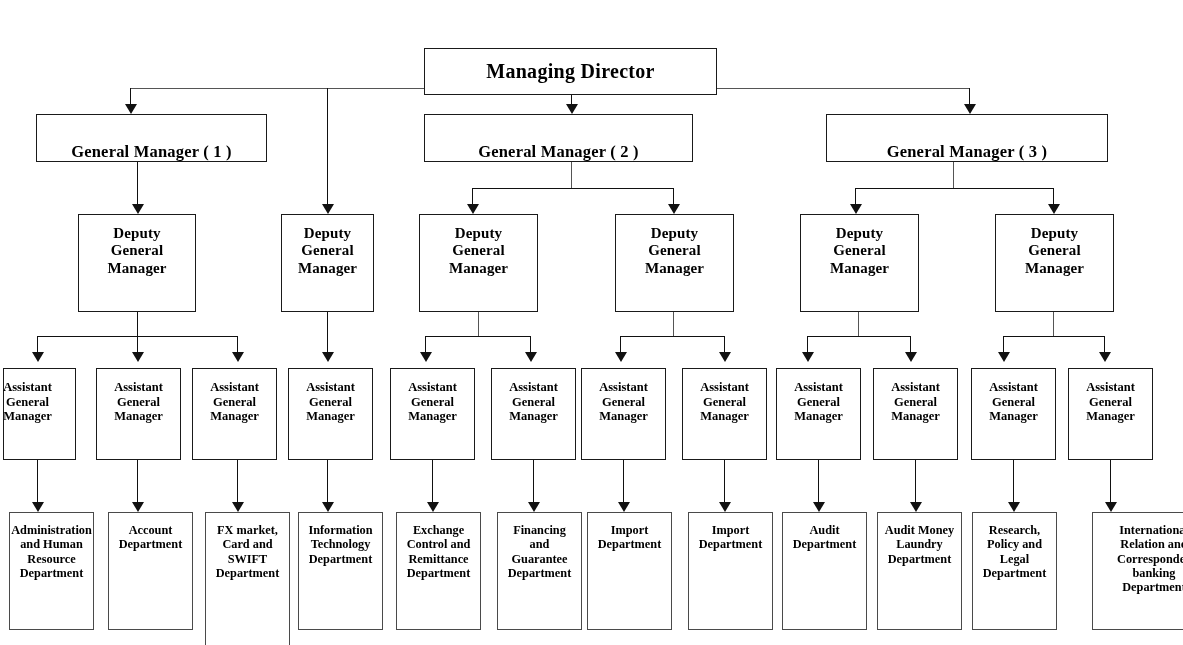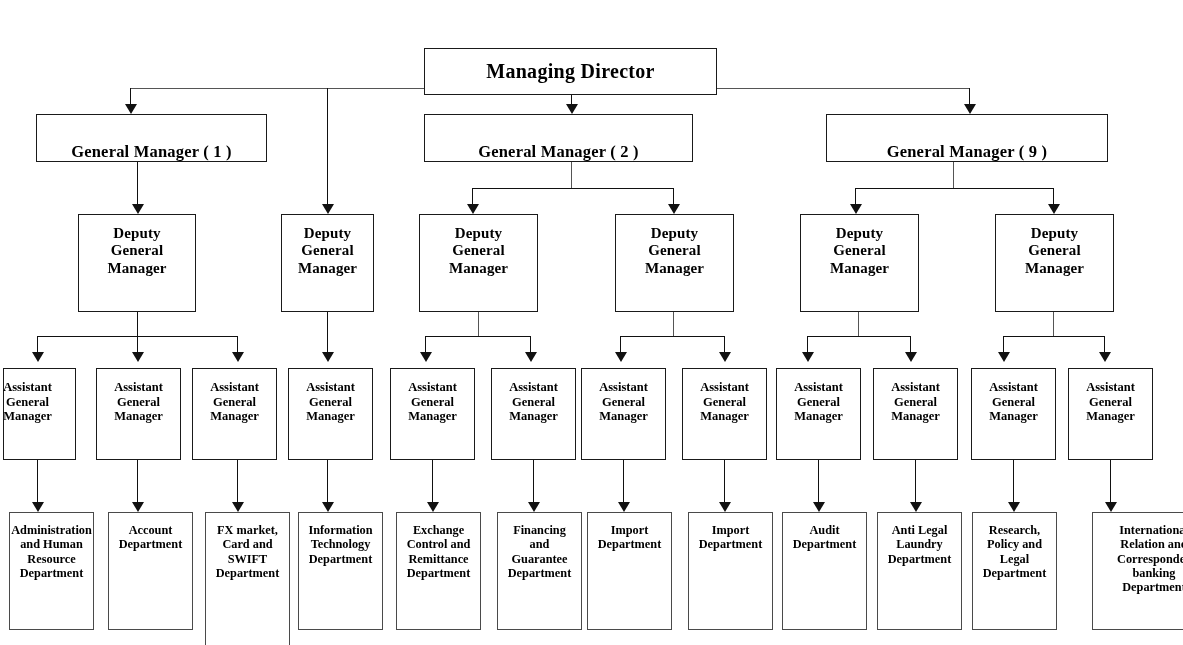--- a/index.html
+++ b/index.html
@@ -220,21 +220,21 @@
     <span class="label">Managing Director</span>
   </div>
 
   <div class="node node-gm" style="left:36px; top:114px; width:231px; height:48px;">
     <span class="label">General Manager ( 1 )</span>
   </div>
   <div class="node node-gm" style="left:424px; top:114px; width:269px; height:48px;">
     <span class="label">General Manager ( 2 )</span>
   </div>
   <div class="node node-gm" style="left:826px; top:114px; width:282px; height:48px;">
-    <span class="label">General Manager ( 9 )</span>
+    <span class="label">General Manager ( 3 )</span>
   </div>
 
   <div class="node node-dgm" style="left:78px; top:214px; width:118px; height:98px;">
     <span class="label">Deputy
 General
 Manager</span>
   </div>
   <div class="node node-dgm" style="left:281px; top:214px; width:93px; height:98px;">
     <span class="label">Deputy
 General
@@ -361,21 +361,21 @@
   </div>
   <div class="node node-dept" style="left:688px; top:512px; width:85px; height:118px;">
     <span class="label">Import
 Department</span>
   </div>
   <div class="node node-dept" style="left:782px; top:512px; width:85px; height:118px;">
     <span class="label">Audit
 Department</span>
   </div>
   <div class="node node-dept" style="left:877px; top:512px; width:85px; height:118px;">
-    <span class="label">Anti Legal
+    <span class="label">Audit Money
 Laundry
 Department</span>
   </div>
   <div class="node node-dept" style="left:972px; top:512px; width:85px; height:118px;">
     <span class="label">Research,
 Policy  and
 Legal
 Department</span>
   </div>
   <div class="node node-dept" style="left:1092px; top:512px; width:100px; height:118px;padding-left:24px;">

